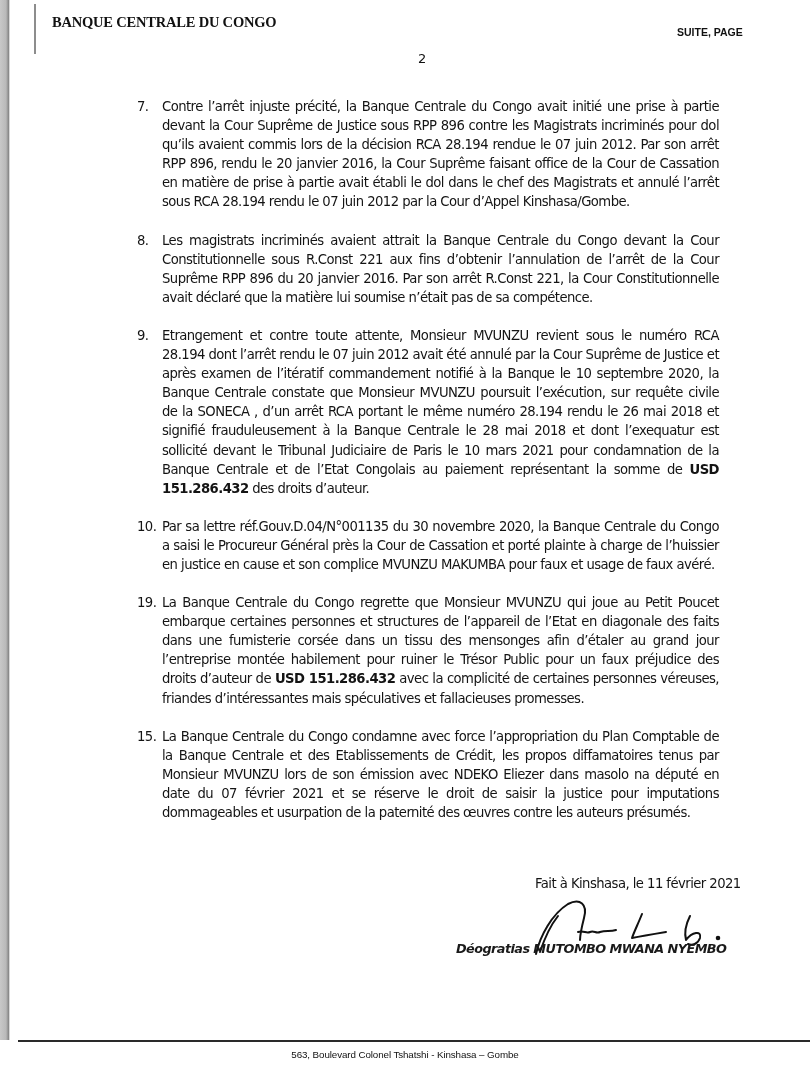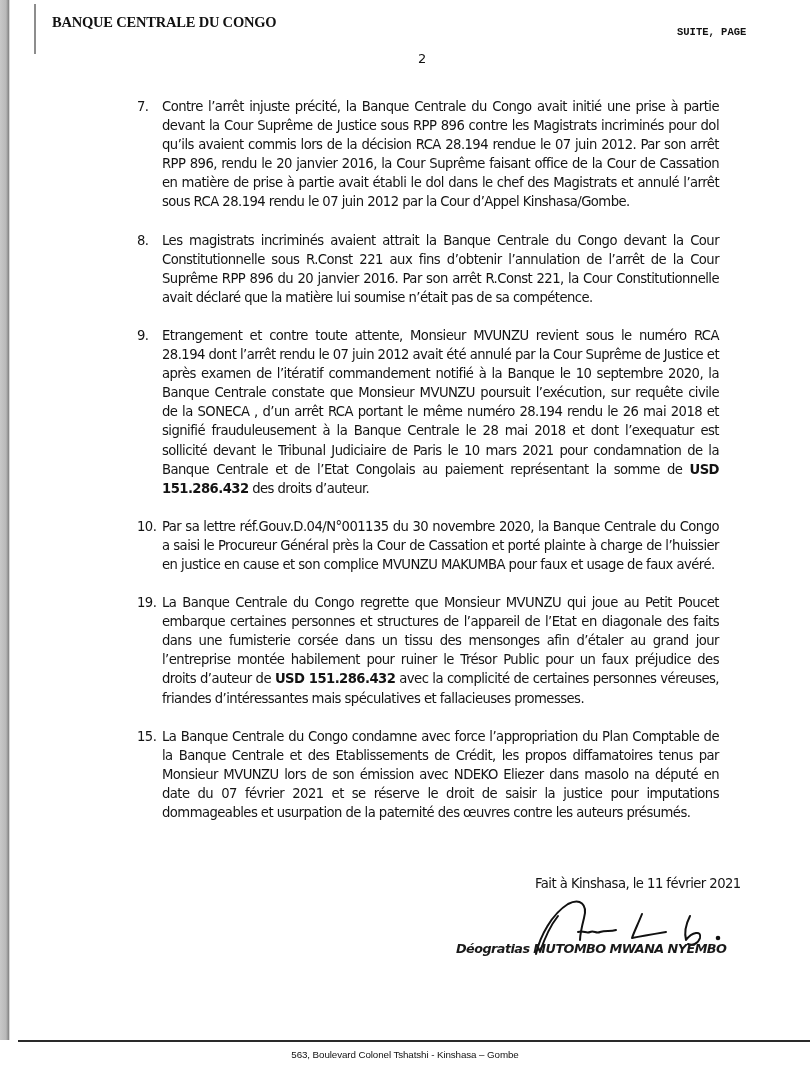--- a/index.html
+++ b/index.html
@@ -38,21 +38,21 @@
       font-family: Liberation Serif, serif;
       font-weight: bold;
       font-size: 14.5px;
       letter-spacing: -0.2px;
       color: #111;
     }
     .header-page {
       position: absolute;
       left: 671px;
       top: 26px;
-      font-family: Liberation Mono, monospace;
+      font-family: Liberation Sans, sans-serif;
       font-weight: bold;
       font-size: 10.5px;
       color: #111;
       padding-left: 6px;
     }
     .page-number {
       position: absolute;
       left: 418px;
       top: 51px;
       font-family: "DejaVu Sans", sans-serif;

